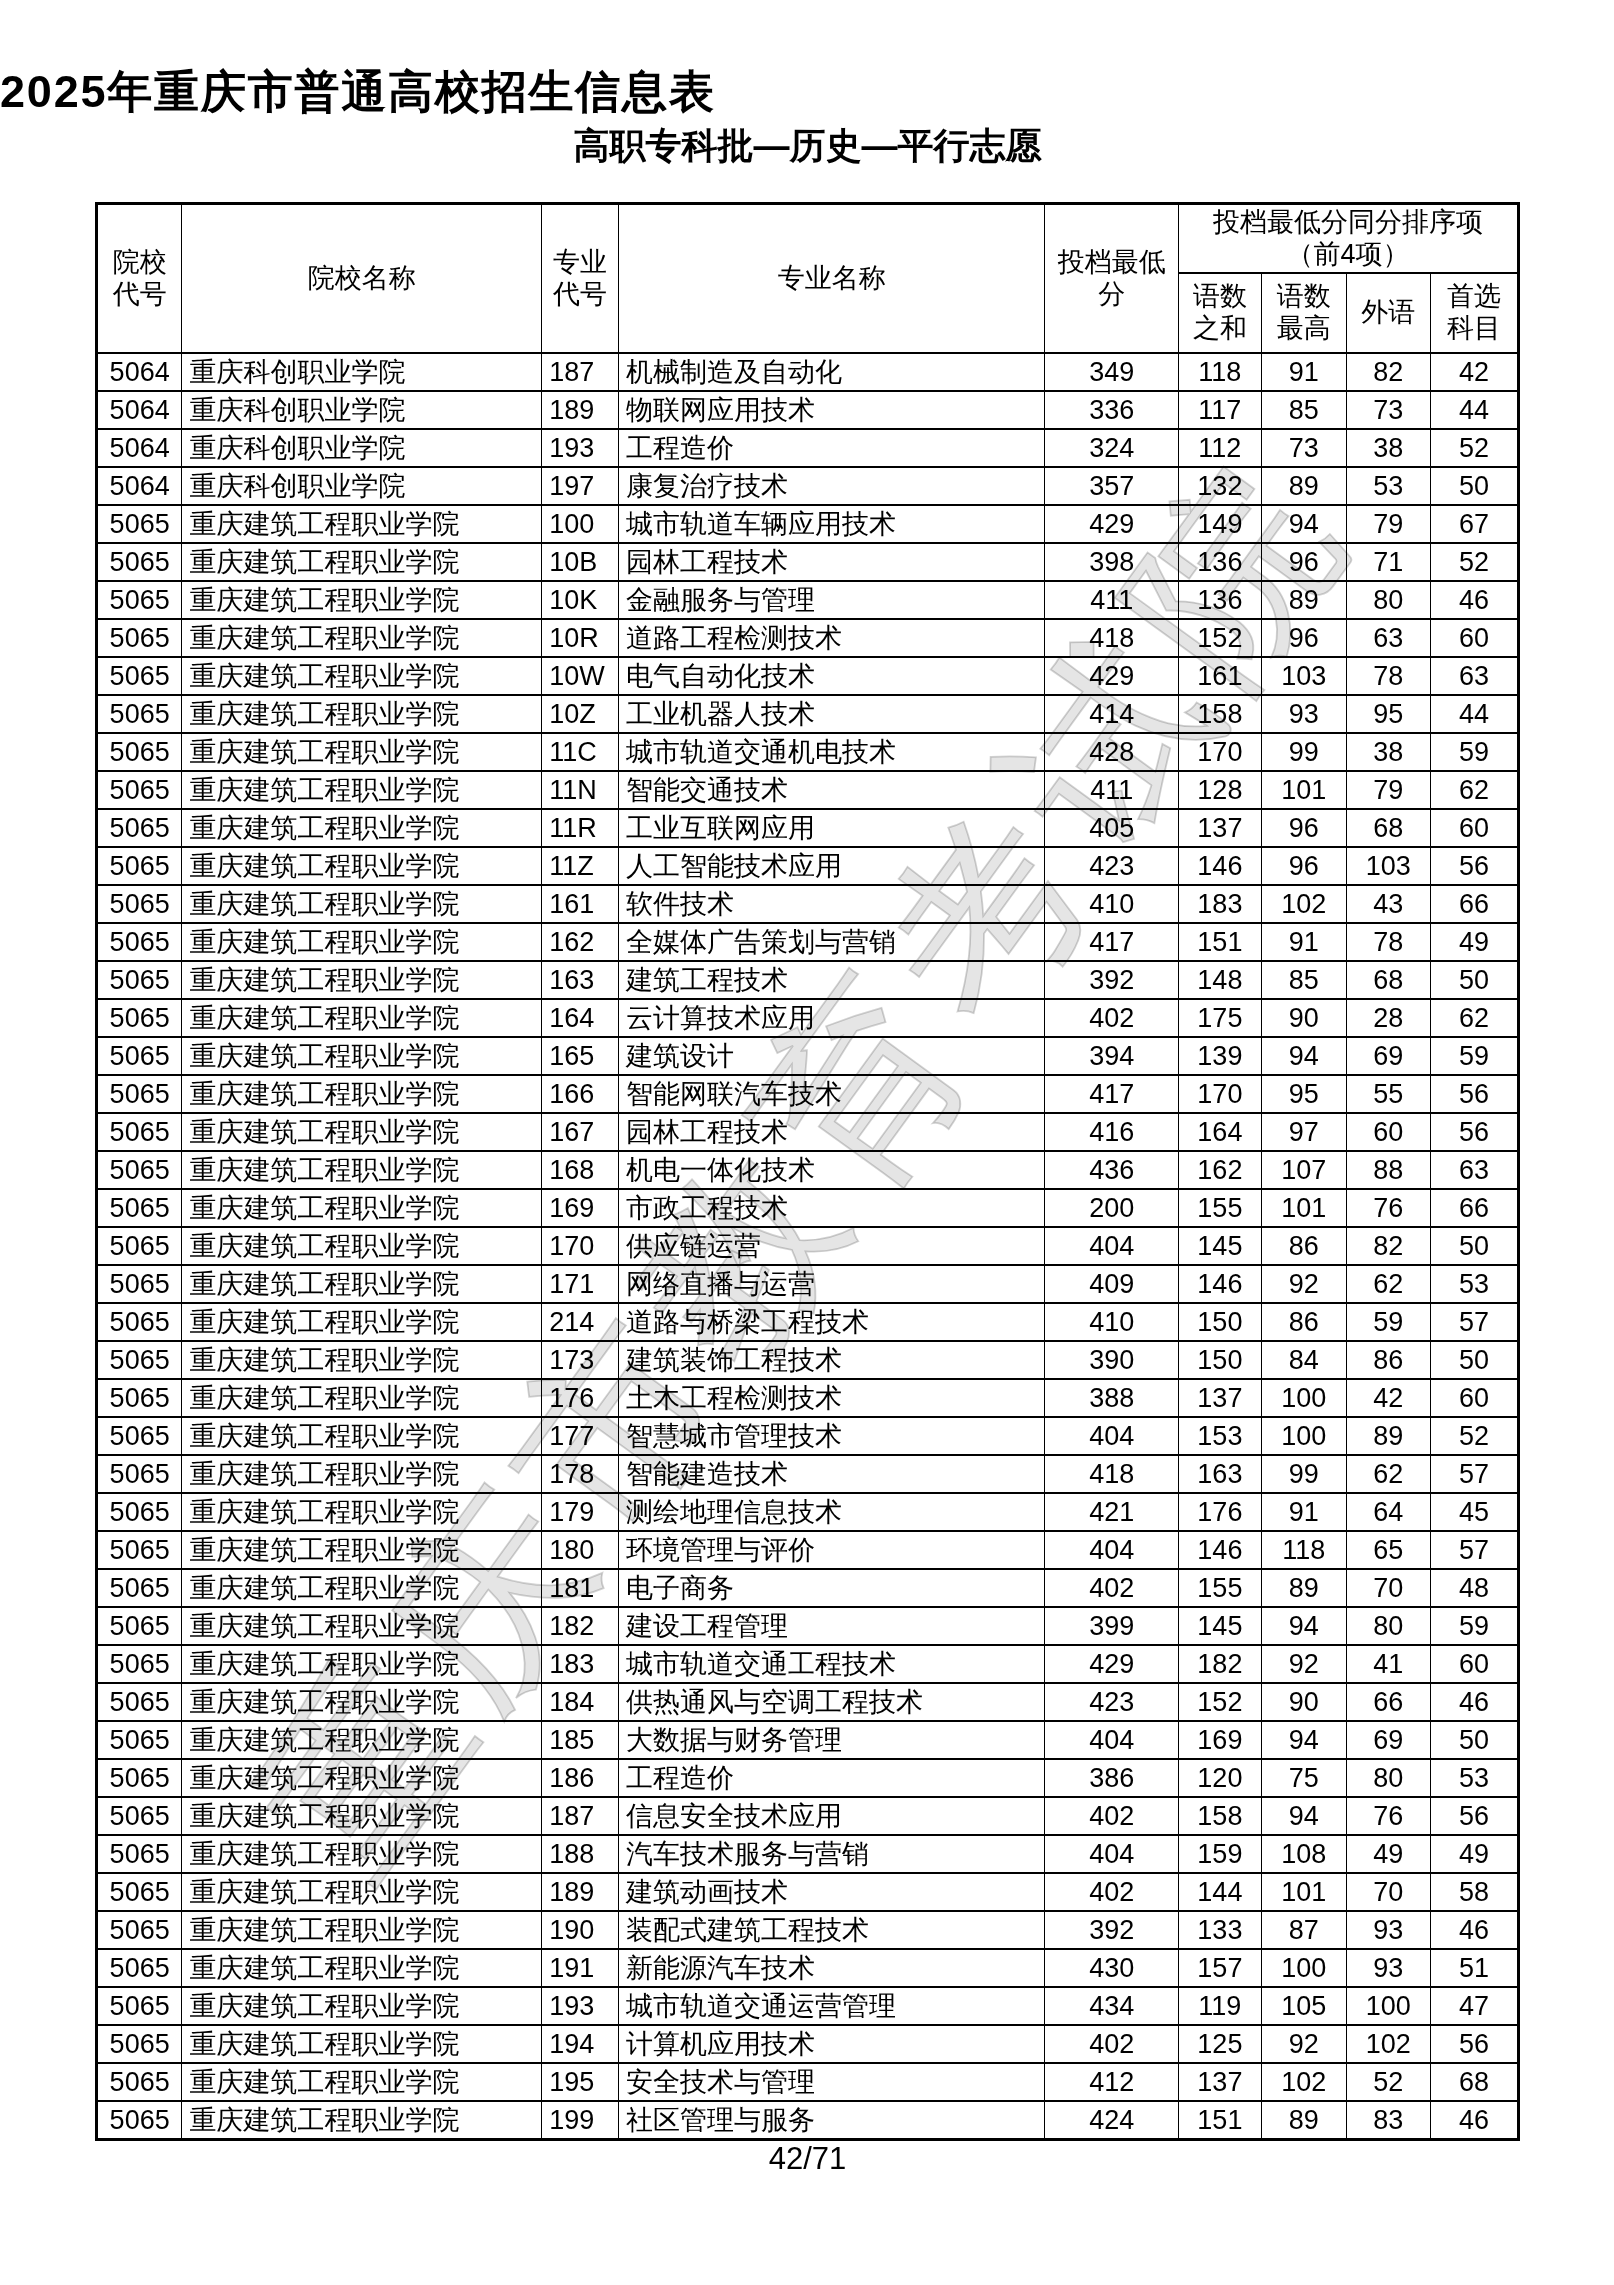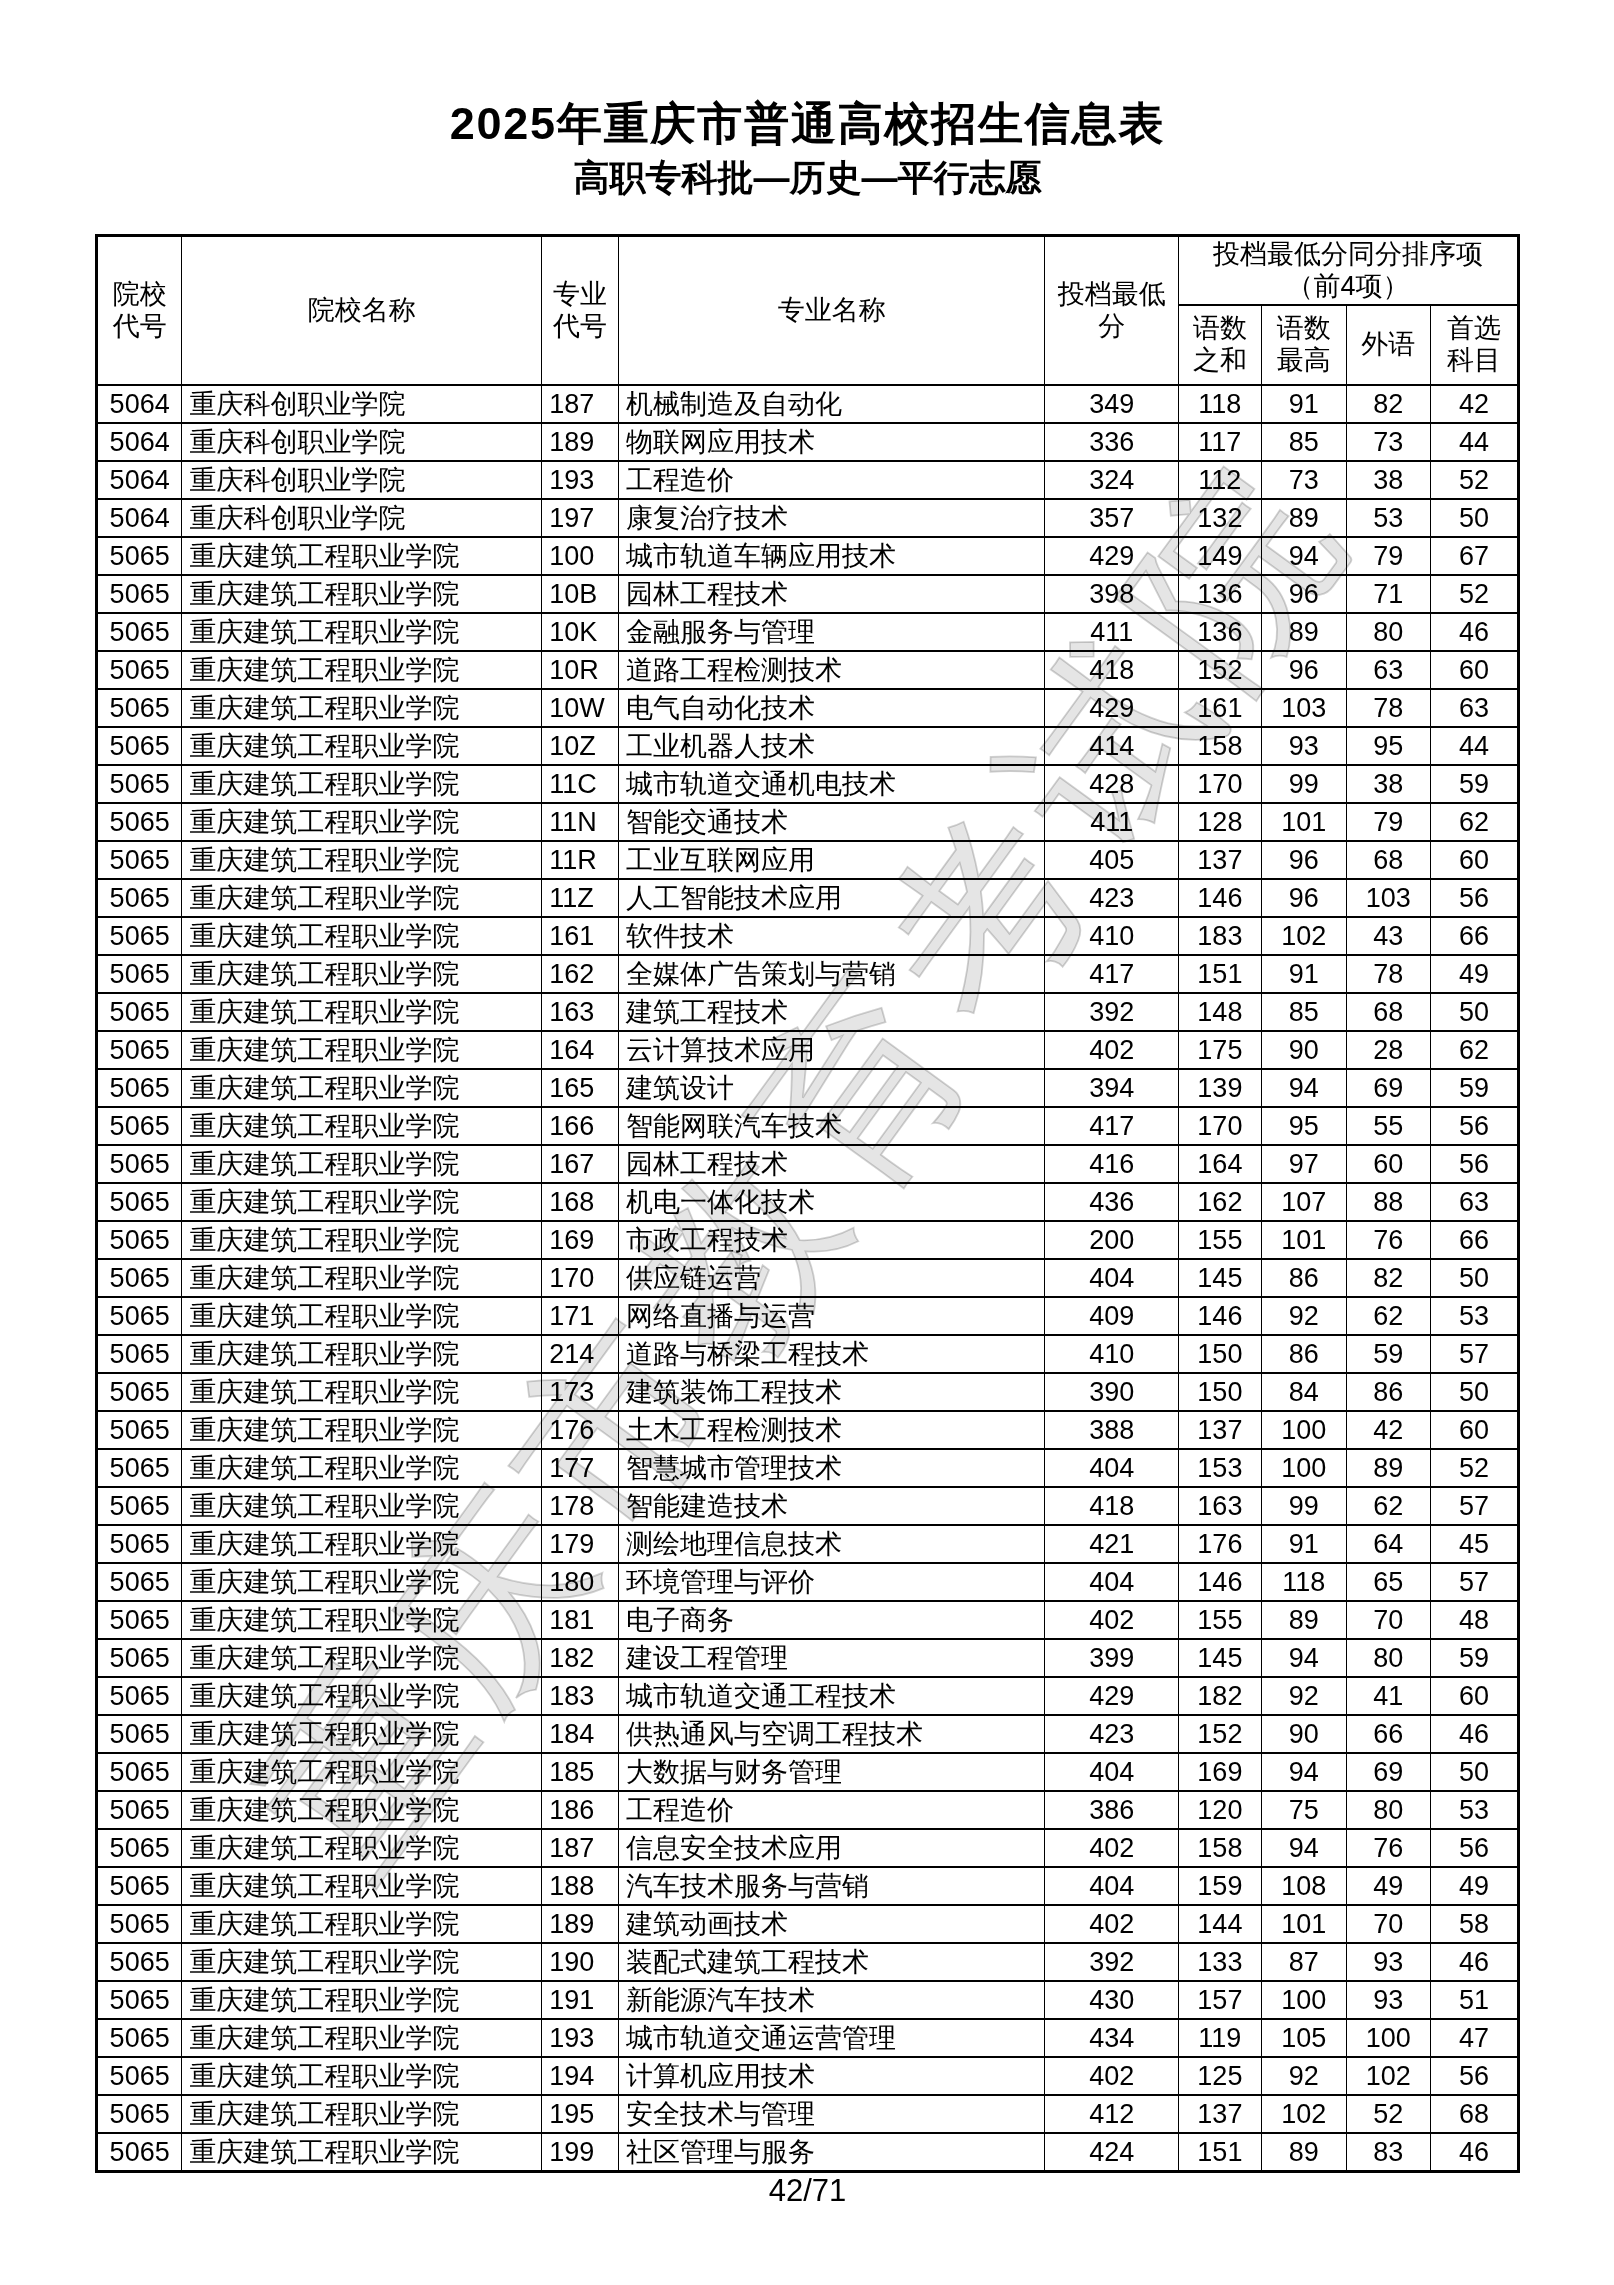--- a/index.html
+++ b/index.html
@@ -13,21 +13,21 @@
   .watermark {
     position: absolute; left: 807px; top: 1167px;
     transform: translate(-50%, -50%) rotate(-54deg);
     font-size: 194px; letter-spacing: 16.3px; white-space: nowrap;
     font-family: "Liberation Serif", "DejaVu Serif", serif;
     color: rgba(0,0,0,0.10);
     -webkit-text-stroke: 1.8px rgba(0,0,0,0.18);
     pointer-events: none; z-index: 2;
   }
   .title {
-    padding-top: 94px; text-align: center;
+    padding-top: 62px; 
     font-size: 45px; font-weight: bold; letter-spacing: 1.8px;
     position: relative; z-index: 1;
   }
   .subtitle {
     text-align: center;
     font-size: 36px; font-weight: bold;
     position: relative; z-index: 1;
   }
   table.score-table {
     width: 1425px; margin: 31px auto 0;

